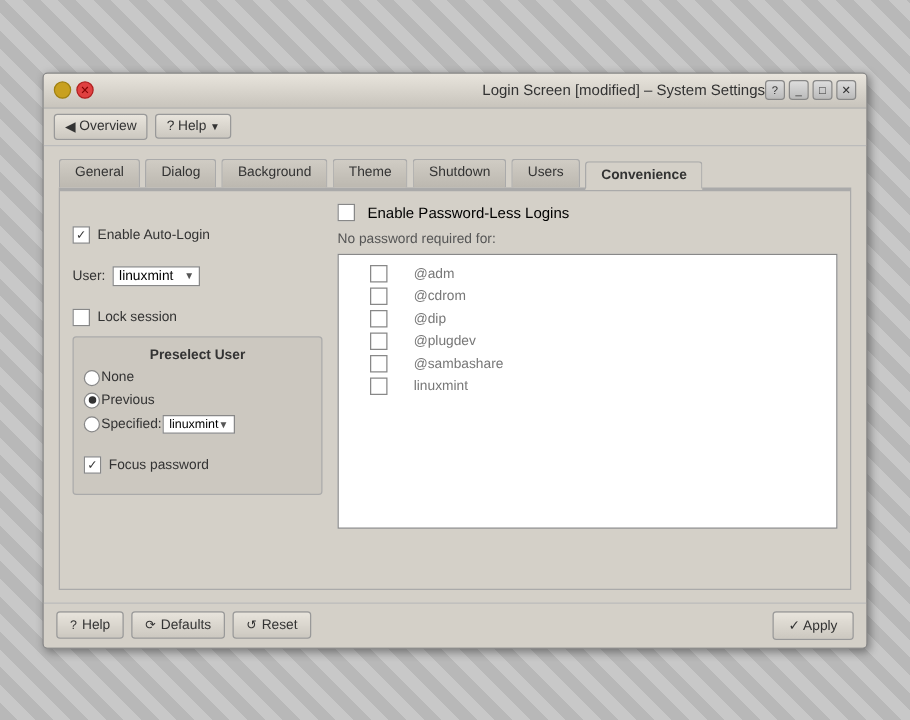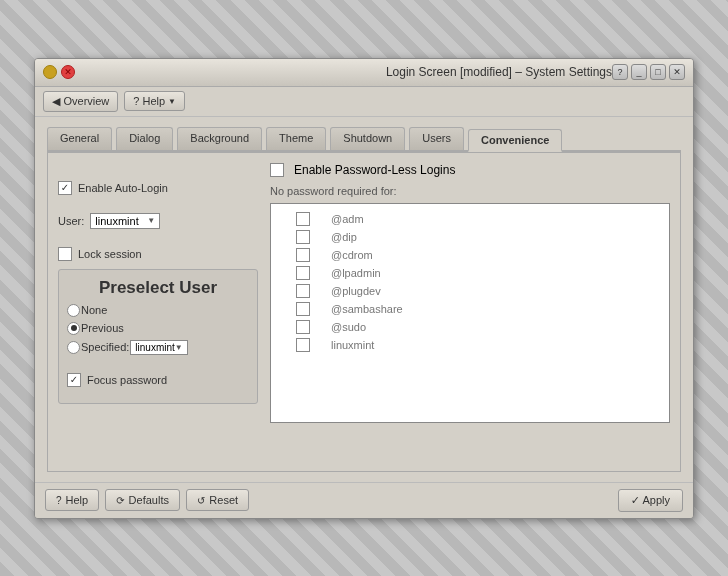--- a/index.html
+++ b/index.html
@@ -227,21 +227,21 @@
       color: #555;
     }
     .group-box {
       border: 1px solid #aaa;
       border-radius: 3px;
       padding: 8px;
       margin-top: 8px;
       background: #ccc8c0;
     }
     .group-title {
-      font-size: 17px;
+      font-size: 11px;
       font-weight: bold;
       color: #333;
       text-align: center;
       margin-bottom: 6px;
     }
     .radio-row {
       display: flex;
       align-items: center;
       gap: 1px;
       margin-bottom: 5px;
@@ -471,41 +471,33 @@
 
           <div class="no-password-label">No password required for:</div>
 
           <div class="user-list">
             <div class="user-list-item">
               <div class="checkbox-custom"></div>
               <label>@adm</label>
             </div>
             <div class="user-list-item">
               <div class="checkbox-custom"></div>
-              <label>@dip</label>
+              <label>@cdrom</label>
             </div>
             <div class="user-list-item">
               <div class="checkbox-custom"></div>
-              <label>@cdrom</label>
-            </div>
-            <div class="user-list-item">
-              <div class="checkbox-custom"></div>
-              <label>@lpadmin</label>
+              <label>@dip</label>
             </div>
             <div class="user-list-item">
               <div class="checkbox-custom"></div>
               <label>@plugdev</label>
             </div>
             <div class="user-list-item">
               <div class="checkbox-custom"></div>
               <label>@sambashare</label>
-            </div>
-            <div class="user-list-item">
-              <div class="checkbox-custom"></div>
-              <label>@sudo</label>
             </div>
             <div class="user-list-item">
               <div class="checkbox-custom"></div>
               <label>linuxmint</label>
             </div>
           </div>
 
         </div>
 
       </div>

